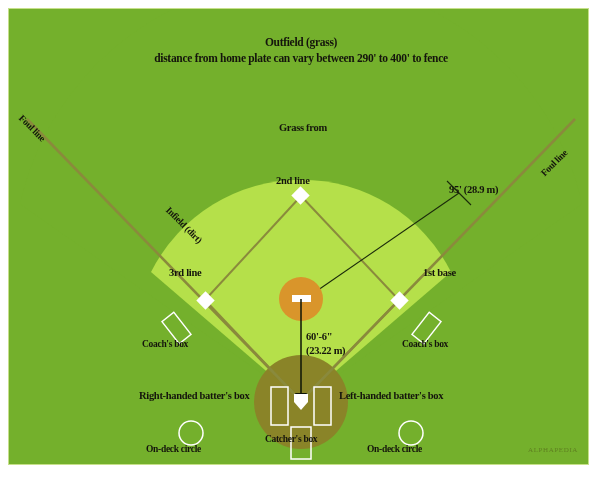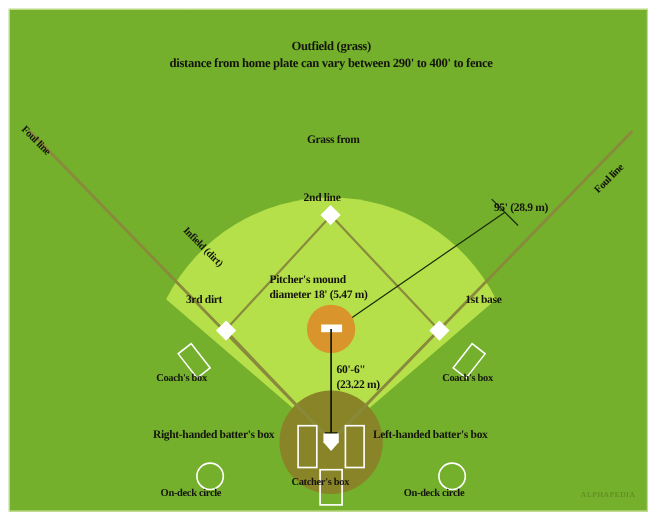--- a/index.html
+++ b/index.html
@@ -120,25 +120,23 @@
     <div class="lbl title" style="top:42px;">distance from home plate can vary between 290' to 400' to fence</div>
 
     <div class="lbl t-md rot-l" style="left:15px; top:104px;">Foul line</div>
     <div class="lbl t-md rot-r" style="left:530px; top:162px;">Foul line</div>
 
     <div class="lbl t-lg" style="left:270px; top:113px;">Grass from</div>
 
     <div class="lbl t-md rot-l" style="left:162px; top:196px;">Infield (dirt)</div>
 
     <div class="lbl t-lg" style="left:267px; top:166px;">2nd line</div>
-    <div class="lbl t-lg" style="left:160px; top:258px;">3rd dirt</div>
+    <div class="lbl t-lg" style="left:160px; top:258px;">3rd line</div>
     <div class="lbl t-lg" style="left:374px; top:258px;margin-left:40px;">1st base</div>
 
-    <div class="lbl t-lg" style="left:236px; top:240px;">Pitcher's mound</div>
-    <div class="lbl t-lg" style="left:236px; top:254px;">diameter 18' (5.47 m)</div>
 
     <div class="lbl t-lg" style="left:420px; top:175px;margin-left:20px;">95' (28.9 m)</div>
 
     <div class="lbl t-lg" style="left:297px; top:322px;">60'-6"</div>
     <div class="lbl t-lg" style="left:297px; top:336px;">(23.22 m)</div>
 
     <div class="lbl t-md" style="left:133px; top:330px;">Coach's box</div>
     <div class="lbl t-md" style="left:393px; top:330px;">Coach's box</div>
 
     <div class="lbl t-lg" style="left:130px; top:381px;">Right-handed batter's box</div>

